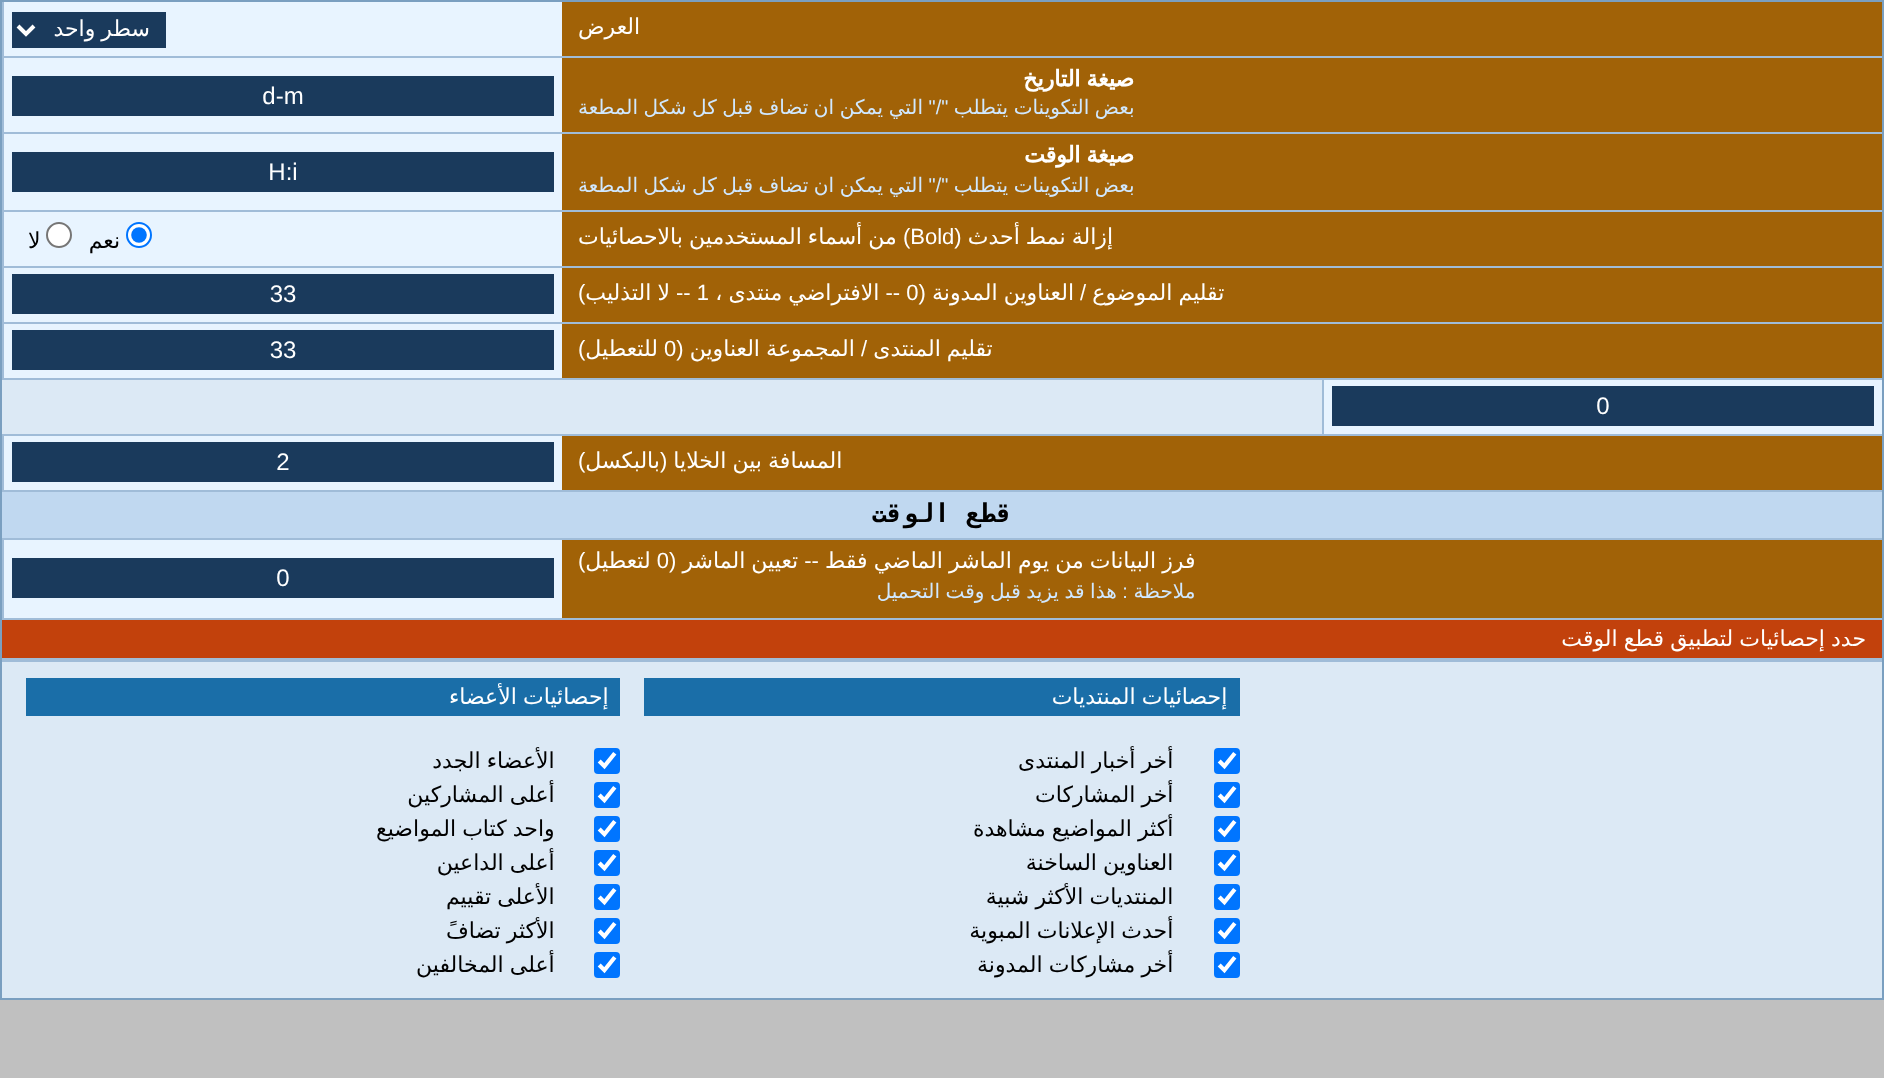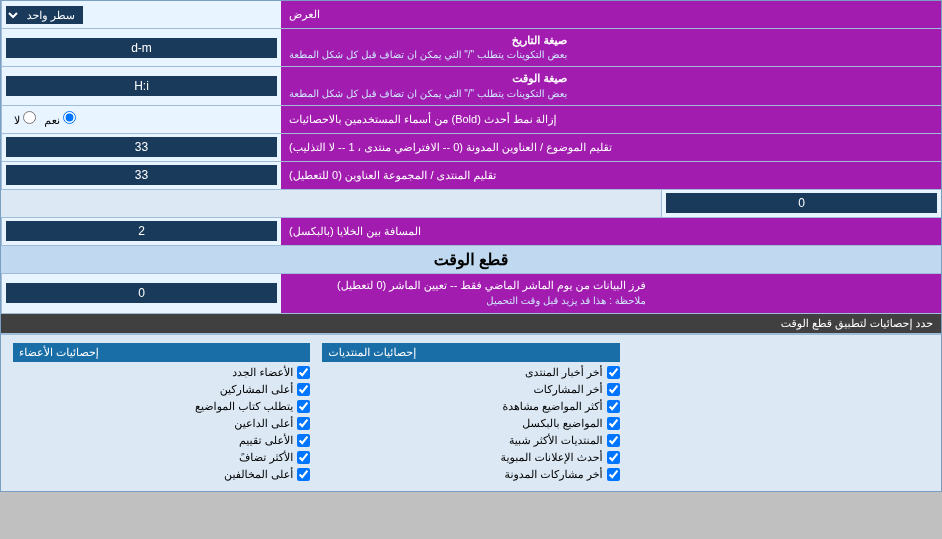--- a/index.html
+++ b/index.html
@@ -19,21 +19,21 @@
 
     .row {
       display: flex;
       align-items: stretch;
       border-bottom: 1px solid #a0bcd8;
       min-height: 28px;
     }
 
     .row-label {
       flex: 1;
-      background: #a21caf;
+      background: #a16207;
       color: #ffffff;
       padding: 4px 8px;
       text-align: right;
       display: flex;
       align-items: center;
       justify-content: flex-end;
       font-size: 11px;
       line-height: 1.4;
     }
 
@@ -58,21 +58,22 @@
       font-family: Arial, Tahoma, sans-serif;
     }
 
     .section-header {
       background: #c0d8f0;
       color: #000;
       font-weight: bold;
       text-align: center;
       padding: 4px 8px;
       border-bottom: 1px solid #a0bcd8;
-      font-size: 16px;
+      font-size: 13px;
+      font-family: Liberation Mono, monospace;
     }
 
     .radio-group {
       display: flex;
       align-items: center;
       gap: 8px;
       padding: 0 8px;
     }
 
     .radio-label {
@@ -101,42 +102,42 @@
       gap: 0;
     }
 
     .bottom-col {
       padding: 2px 6px;
     }
 
     .bottom-col-header {
       background: #1a6ea8;
       color: #ffffff;
-      text-align: left;
+      text-align: right;
       padding: 3px 6px;
       font-size: 11px;
-      margin-bottom: 2px;
+      margin-bottom: 14px;
     }
 
     .bottom-item {
       display: flex;
       align-items: center;
-      gap: 4px;
+      gap: 20px;
       padding: 2px 0;
       font-size: 11px;
       color: #000;
     }
 
     .bottom-item input[type="checkbox"] {
       width: 13px;
       height: 13px;
     }
 
     .limit-row {
-      background: #404040;
+      background: #c2410c;
       color: #ffffff;
       text-align: right;
       padding: 3px 8px;
       font-size: 11px;
       border-bottom: 1px solid #a0bcd8;
     }
 
     .row-label-sub {
       font-size: 10px;
       color: #d0e8ff;
@@ -240,21 +241,21 @@
     </div>
   </div>
 
   <div class="section-header">
     <span>قطع الوقت</span>
   </div>
 
   <div class="row">
     <div class="row-label">
       <div style="text-align:right;">
-        <span style="display:block;margin-left:48px;">فرز البيانات من يوم الماشر الماضي فقط -- تعيين الماشر (0 لتعطيل)</span>
+        <span style="display:block;">فرز البيانات من يوم الماشر الماضي فقط -- تعيين الماشر (0 لتعطيل)</span>
         <span class="row-label-note">ملاحظة : هذا قد يزيد قبل وقت التحميل</span>
       </div>
     </div>
     <div class="row-input">
       <input class="input-field" type="text" value="0" style="">
     </div>
   </div>
 
   <div class="limit-row">
     <span>حدد إحصائيات لتطبيق قطع الوقت</span>
@@ -277,21 +278,21 @@
         <div class="bottom-item">
           <input type="checkbox" checked="" style="">
           <span>أخر المشاركات</span>
         </div>
         <div class="bottom-item">
           <input type="checkbox" checked="" style="">
           <span>أكثر المواضيع مشاهدة</span>
         </div>
         <div class="bottom-item">
           <input type="checkbox" checked="" style="">
-          <span>المواضيع بالبكسل</span>
+          <span>العناوين الساخنة</span>
         </div>
         <div class="bottom-item">
           <input type="checkbox" checked="" style="">
           <span>المنتديات الأكثر شبية</span>
         </div>
         <div class="bottom-item">
           <input type="checkbox" checked="" style="">
           <span>أحدث الإعلانات المبوية</span>
         </div>
         <div class="bottom-item">
@@ -307,21 +308,21 @@
         <div class="bottom-item">
           <input type="checkbox" checked="" style="">
           <span>الأعضاء الجدد</span>
         </div>
         <div class="bottom-item">
           <input type="checkbox" checked="" style="">
           <span>أعلى المشاركين</span>
         </div>
         <div class="bottom-item">
           <input type="checkbox" checked="" style="">
-          <span>يتطلب كتاب المواضيع</span>
+          <span>واحد كتاب المواضيع</span>
         </div>
         <div class="bottom-item">
           <input type="checkbox" checked="" style="">
           <span>أعلى الداعين</span>
         </div>
         <div class="bottom-item">
           <input type="checkbox" checked="" style="">
           <span>الأعلى تقييم</span>
         </div>
         <div class="bottom-item">

